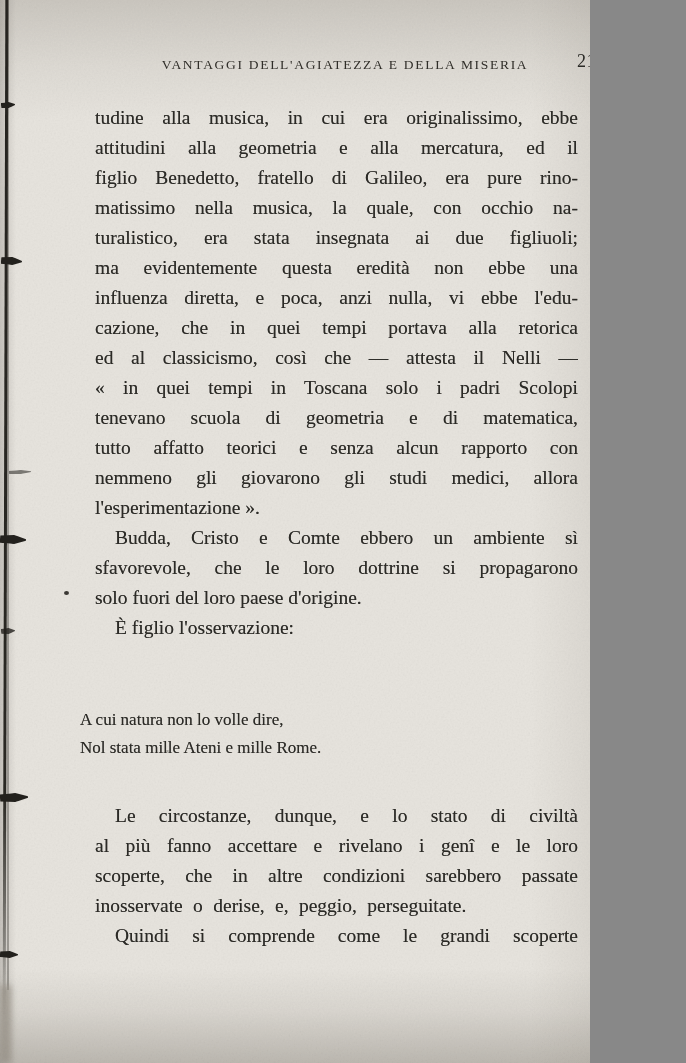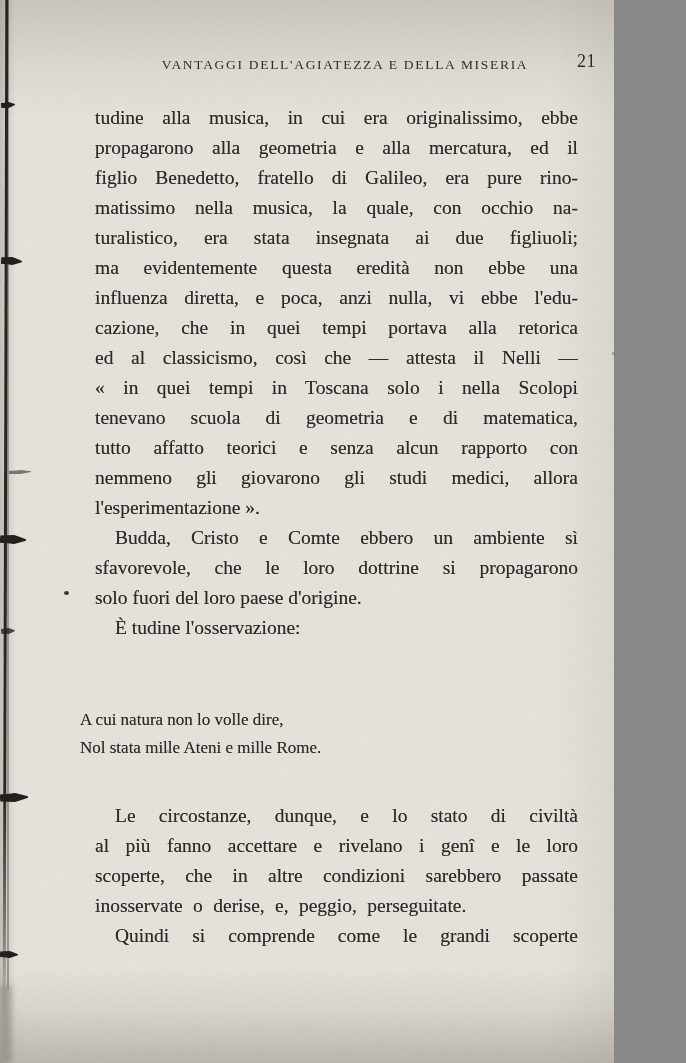--- a/index.html
+++ b/index.html
@@ -3,21 +3,20 @@
 <meta charset="utf-8">
 <style>
   html,body{margin:0;padding:0;background:#888;}
   .page{
     position:relative;
     width:590px;height:1063px;
     background:#e7e4de;
     overflow:hidden;
     font-family:"Liberation Serif","DejaVu Serif",serif;
     color:#2b2a26;
-    padding-left:24px;
   }
   
   .shade-top{position:absolute;left:0;top:0;width:686px;height:120px;
     background:linear-gradient(to bottom, rgba(138,132,122,.30), rgba(138,132,122,.10) 55%, rgba(138,132,122,0));pointer-events:none;}
   .shade-bottom{position:absolute;left:0;bottom:0;width:686px;height:95px;
     background:linear-gradient(to top, rgba(118,112,102,.38), rgba(118,112,102,.12) 55%, rgba(118,112,102,0));pointer-events:none;}
   .shade-right{position:absolute;right:0;top:0;width:60px;height:1063px;
     background:linear-gradient(to left, rgba(150,144,134,.14), rgba(150,144,134,0));pointer-events:none;}
   .gutter-smudge{position:absolute;left:0;top:0;width:16px;height:1063px;
     background:linear-gradient(to right, rgba(110,105,98,.28), rgba(110,105,98,0));pointer-events:none;}
@@ -76,37 +75,37 @@
 
   <div class="speck" style="left:64px;top:591px;width:5px;height:4px;"></div>
   <div class="speck" style="left:612px;top:352px;width:3px;height:3px;opacity:.4;"></div>
   <div class="speck" style="left:166px;top:750px;width:3px;height:2px;opacity:.35;"></div>
 
   <div class="header-title">VANTAGGI DELL'AGIATEZZA E DELLA MISERIA</div>
   <div class="page-number">21</div>
 
   <div class="text-block b1">
     <div class="line j">tudine alla musica, in cui era originalissimo, ebbe</div>
-    <div class="line j">propagarono alla geometria e alla mercatura, ed il</div>
+    <div class="line j">attitudini alla geometria e alla mercatura, ed il</div>
     <div class="line j">figlio Benedetto, fratello di Galileo, era pure rino-</div>
     <div class="line j">matissimo nella musica, la quale, con occhio na-</div>
     <div class="line j">turalistico, era stata insegnata ai due figliuoli;</div>
     <div class="line j">ma evidentemente questa eredità non ebbe una</div>
     <div class="line j">influenza diretta, e poca, anzi nulla, vi ebbe l'edu-</div>
     <div class="line j">cazione, che in quei tempi portava alla retorica</div>
     <div class="line j">ed al classicismo, così che — attesta il Nelli —</div>
-    <div class="line j">« in quei tempi in Toscana solo i nella Scolopi</div>
+    <div class="line j">« in quei tempi in Toscana solo i padri Scolopi</div>
     <div class="line j">tenevano scuola di geometria e di matematica,</div>
     <div class="line j">tutto affatto teorici e senza alcun rapporto con</div>
     <div class="line j">nemmeno gli giovarono gli studi medici, allora</div>
     <div class="line">l'esperimentazione ».</div>
     <div class="line j ind">Budda, Cristo e Comte ebbero un ambiente sì</div>
     <div class="line j">sfavorevole, che le loro dottrine si propagarono</div>
     <div class="line">solo fuori del loro paese d'origine.</div>
-    <div class="line ind">È tudine l'osservazione:</div>
+    <div class="line ind">È figlio l'osservazione:</div>
   </div>
 
   <div class="verse">
     <div class="vline">A cui natura non lo volle dire,</div>
     <div class="vline">Nol stata mille Ateni e mille Rome.</div>
   </div>
 
   <div class="text-block b2">
     <div class="line j ind">Le circostanze, dunque, e lo stato di civiltà</div>
     <div class="line j">al più fanno accettare e rivelano i genî e le loro</div>

